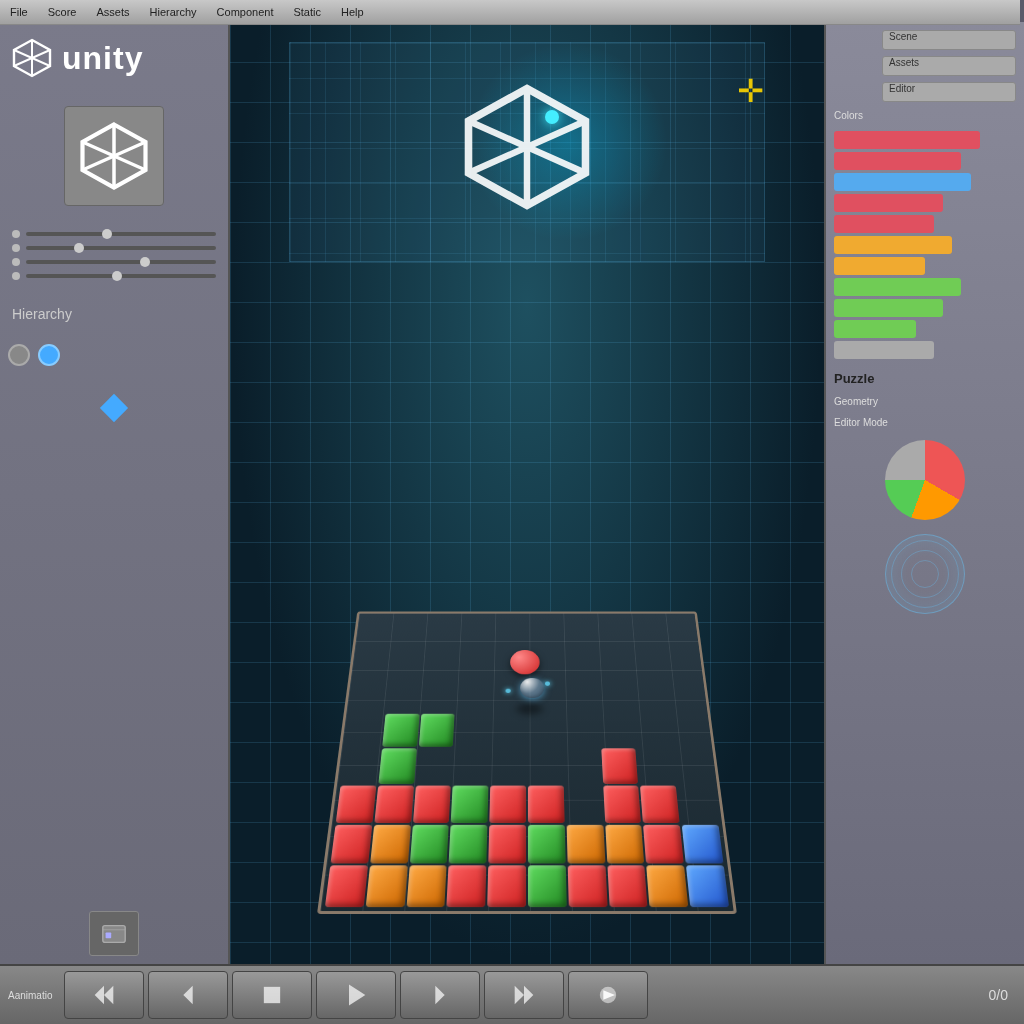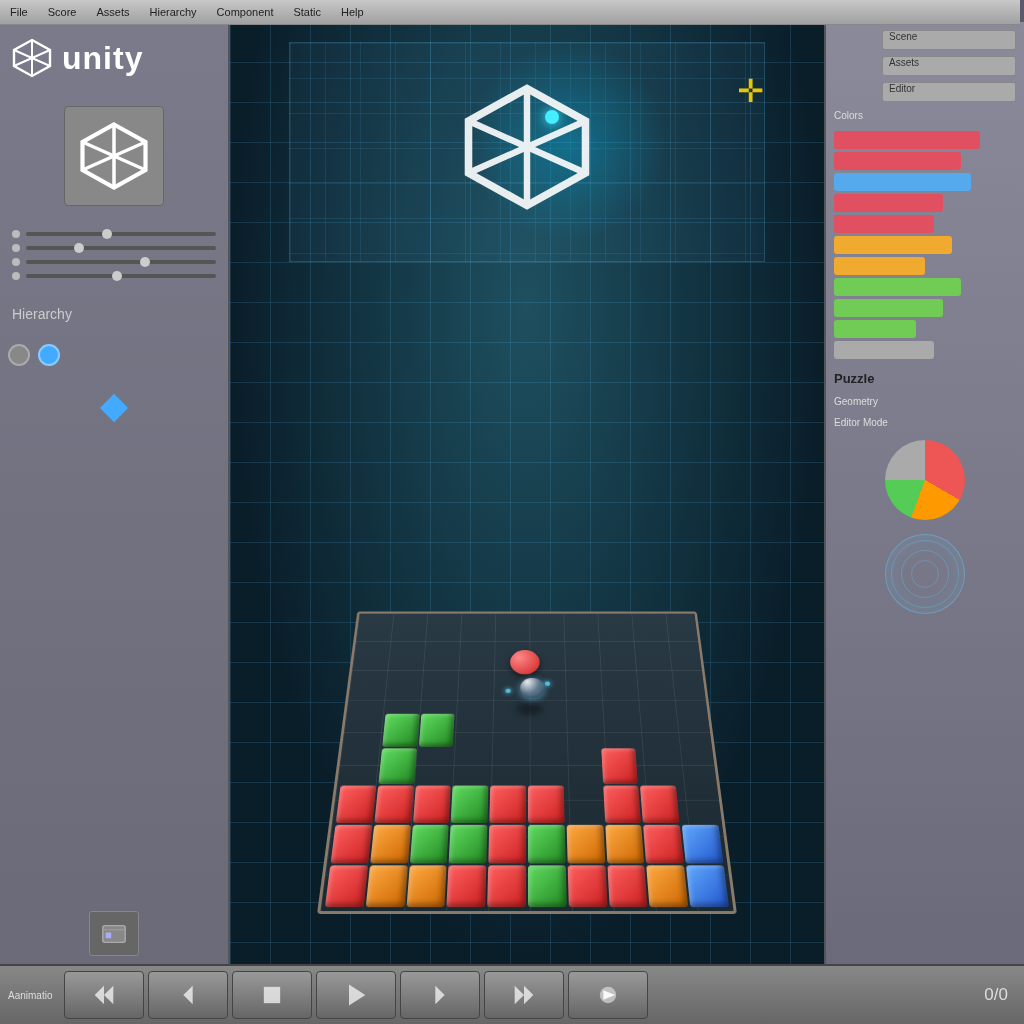--- a/index.html
+++ b/index.html
@@ -466,21 +466,21 @@
     }
 
     .toolbar-btn svg {
       width: 28px;
       height: 28px;
       fill: rgba(255,255,255,0.7);
     }
 
     .page-indicator {
       margin-left: auto;
-      font-size: 17px;
+      font-size: 14px;
       color: #ddd;
       padding: 0 8px;
     }
   </style>
 </head>
 <body>
 
 <div class="top-menubar">
   <span class="menu-item">File</span>
   <span class="menu-item">Score</span>

